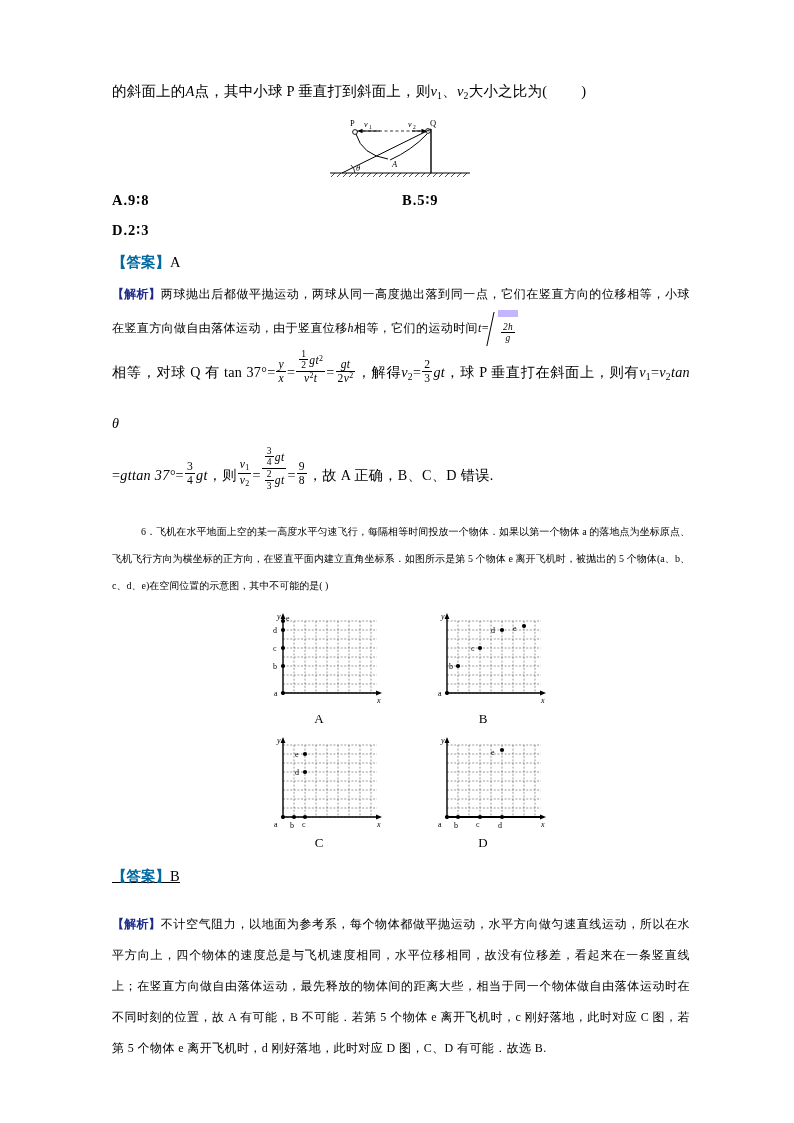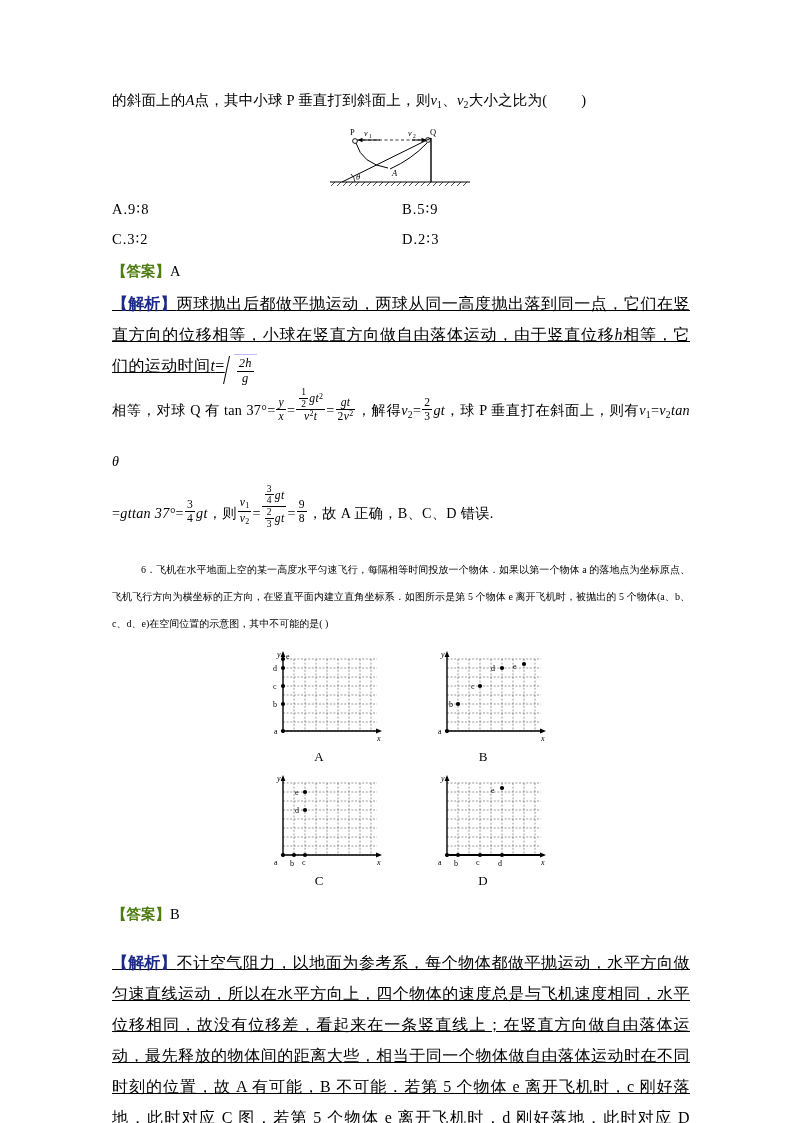--- a/index.html
+++ b/index.html
@@ -10,21 +10,21 @@
   body {
     width: 794px;
     height: 1123px;
     font-family: "Liberation Serif", "DejaVu Serif", serif;
     color: #000000;
     position: relative;
     overflow: hidden;
   }
   .page {
     position: absolute;
-    left: 0; top: 9px;
+    left: 0; top: 0;
     width: 794px;
     height: 829px;
   }
   .content {
     position: absolute;
     left: 112px;
     top: 78px;
     width: 578px;
   }
 
@@ -41,46 +41,46 @@
     text-align: justify;
   }
   .indent { text-indent: 29px; }
 
   .ital { font-style: italic; font-family: "Liberation Serif", serif; }
   .sub { font-size: 0.68em; vertical-align: -0.28em; }
   .sup { font-size: 0.68em; vertical-align: 0.48em; }
 
   
   .options {
+    font-weight: bold;
   }
   .opt-row {
     display: flex;
     font-size: 14.5px;
     line-height: 30px;
     letter-spacing: 1px;
   }
   .opt-a { width: 290px; }
   .opt-b { width: 280px; }
 
   
   .ans-line {
     font-size: 14.5px;
     line-height: 30px;
     margin-top: 2px;
     letter-spacing: 0.3px;
   }
-  .tag-answer { color: #4d7c0f; font-weight: bold; letter-spacing: 0px; }
+  .tag-answer { color: #0369a1; font-weight: bold; letter-spacing: 0px; }
   .tag-analysis { color: #1b2a8a; font-weight: bold; letter-spacing: 0px; }
 
   .analysis {
-    font-size: 16px;
+    font-size: 12px;
     line-height: 31px;
     text-align: justify;
     letter-spacing: 0.4px;
-    text-decoration: underline;
   }
   .analysis .ital { font-style: italic; }
 
   
   .frac {
     display: inline-block;
     vertical-align: -0.45em;
     text-align: center;
     font-size: 0.82em;
     line-height: 1.12;
@@ -99,21 +99,21 @@
   .sqrt::before {
     content: "";
     position: absolute;
     left: 1px; top: 2px;
     width: 6px; height: 86%;
     border-left: 1px solid #000;
     transform: skewX(-12deg);
   }
   .sqrt .radicand {
     display: inline-block;
-    border-top: 1px solid #c4b5fd;
+    border-top: 7px solid #c4b5fd;
     padding: 1px 2px 0 2px;
   }
 
   .formula-line {
     font-size: 14.2px;
     line-height: 46px;
     text-align: justify;
     letter-spacing: 0.3px;
   }
 
@@ -217,21 +217,20 @@
         <text x="244" y="56" font-family="Liberation Serif, serif" font-size="8.5" font-style="italic" fill="#000">θ</text>
       </svg>
     </div>
 
     <div class="options">
       <div class="opt-row">
         <div class="opt-a"><span>A.</span><span>9∶8</span></div>
         <div class="opt-b"><span>B.</span><span>5∶9</span></div>
       </div>
       <div class="opt-row">
-        <div class="opt-a"><span>C.</span><span>3∶2</span></div>
         <div class="opt-b"><span>D.</span><span>2∶3</span></div>
       </div>
     </div>
 
     <div class="ans-line">
       <span class="tag-answer">【答案】</span><span>A</span>
     </div>
 
     <div class="analysis" style="margin-top:2px;">
       <span class="tag-analysis">【解析】</span><span>两球抛出后都做平抛运动，两球从同一高度抛出落到同一点，它们在竖直方向的位移相等，小球在竖直方向做自由落体运动，由于竖直位移</span><span class="ital">h</span><span>相等，它们的运动时间</span><span class="ital">t</span><span>=</span><span class="sqrt"><span class="radicand"><span class="frac"><span class="num ital">2h</span><span class="den ital">g</span></span></span></span>
@@ -409,21 +408,21 @@
             <circle cx="85" cy="84" r="2.1" fill="#000"></circle>
             <text x="81" y="95" font-family="Liberation Serif, serif" font-size="8" fill="#000">d</text>
             <circle cx="85" cy="17" r="2.1" fill="#000"></circle>
             <text x="74" y="22" font-family="Liberation Serif, serif" font-size="8" fill="#000">e</text>
           </svg>
           <div class="grid-cap">D</div>
         </div>
       </div>
     </div>
 
-    <div class="ans-line" style="margin-top:10px;">
+    <div class="ans-line" style="margin-top:10px;text-decoration:underline;">
       <span class="tag-answer">【答案】</span><span>B</span>
     </div>
 
     <div class="analysis" style="margin-top:18px;">
       <span class="tag-analysis">【解析】</span><span>不计空气阻力，以地面为参考系，每个物体都做平抛运动，水平方向做匀速直线运动，所以在水平方向上，四个物体的速度总是与飞机速度相同，水平位移相同，故没有位移差，看起来在一条竖直线上；在竖直方向做自由落体运动，最先释放的物体间的距离大些，相当于同一个物体做自由落体运动时在不同时刻的位置，故 A 有可能，B 不可能．若第 5 个物体 e 离开飞机时，c 刚好落地，此时对应 C 图，若第 5 个物体 e 离开飞机时，d 刚好落地，此时对应 D 图，C、D 有可能．故选 B.</span>
     </div>
 
   </div>
 </div>
 

